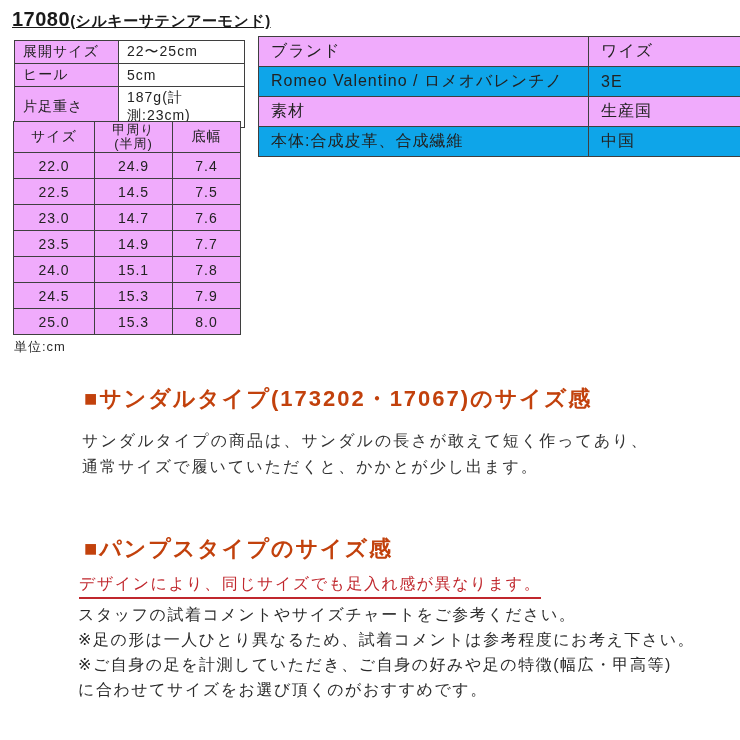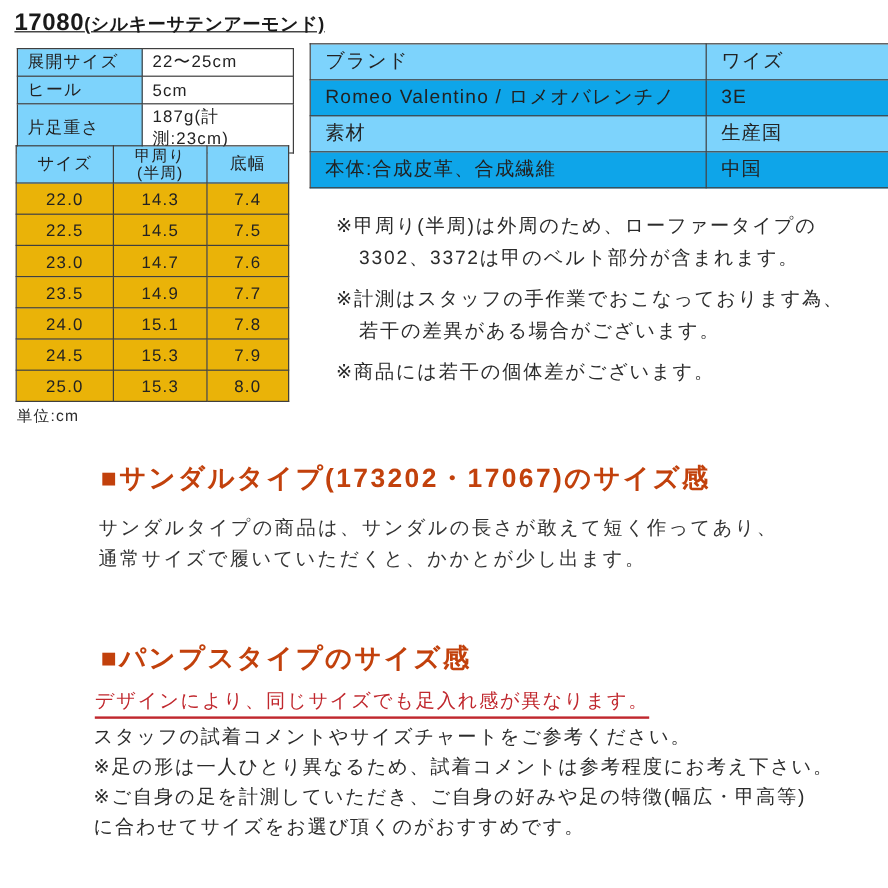--- a/index.html
+++ b/index.html
@@ -11,21 +11,21 @@
   }
 
   
   .title { position:absolute; left:12px; top:8px; font-weight:700; color:#1a1a1a; white-space:nowrap;text-decoration:underline; }
   .title .code { font-size:20px; letter-spacing:0.5px; }
   .title .variant { font-size:15px; letter-spacing:0.5px; }
 
   
   table { border-collapse:collapse; table-layout:fixed; }
   th, td { border:1px solid #3f3f3f; }
-  th { font-weight:400; background:#7dd3fc; }
+  th { font-weight:400; background:#f0abfc; }
 
   
   .spec-table { position:absolute; left:14px; top:40px; width:231px; font-size:14px; letter-spacing:1px; }
   .spec-table col.sc1 { width:104px; }
   .spec-table tr { height:23px; }
   .spec-table th { text-align:left; padding:2px 8px; }
   .spec-table td { text-align:left; padding:2px 8px; background:#fff; }
 
   
   .brand-table { position:absolute; left:258px; top:36px; width:496px; font-size:16px; letter-spacing:1px; }
@@ -36,21 +36,21 @@
 
   
   .size-table { position:absolute; left:13px; top:121px; width:227px; font-size:14px; letter-spacing:1px; text-align:center; }
   .size-table col.zc1 { width:81px; }
   .size-table col.zc2 { width:78px; }
   .size-table col.zc3 { width:68px; }
   .size-table thead tr { height:31px; }
   .size-table tbody tr { height:26px; }
   .size-table th { vertical-align:middle; }
   .size-table th.girth { font-size:13px; line-height:14px; white-space:pre-line; }
-  .size-table td { background:#eab308; }
+  .size-table td { background:#f0abfc; }
 
   .unit { position:absolute; left:14px; top:338px; font-size:13px; letter-spacing:1px; color:#2b2b2b; }
 
   
   .notes { position:absolute; left:280px; top:175px; width:448px; font-size:16px; line-height:27px; letter-spacing:1.5px; color:#2b2b2b; }
   .notes p { margin:0 0 7px; white-space:pre-line; text-indent:-1.2em; padding-left:1.2em; }
 
   
   .heading { position:absolute; font-size:22px; font-weight:700; letter-spacing:2px; color:#c2410c; white-space:nowrap; }
   .heading.sandal { left:84px; top:384px; }
@@ -137,21 +137,21 @@
       <tr>
         <th>サイズ</th>
         <th class="girth">甲周り
 (半周)</th>
         <th>底幅</th>
       </tr>
     </thead>
     <tbody>
       <tr>
         <td>22.0</td>
-        <td>14.3</td>
+        <td>24.9</td>
         <td>7.4</td>
       </tr>
       <tr>
         <td>22.5</td>
         <td>14.5</td>
         <td>7.5</td>
       </tr>
       <tr>
         <td>23.0</td>
         <td>14.7</td>
@@ -175,27 +175,20 @@
       <tr>
         <td>25.0</td>
         <td>15.3</td>
         <td>8.0</td>
       </tr>
     </tbody>
   </table>
 
   <div class="unit">単位:cm</div>
 
-  <div class="notes">
-    <p>※甲周り(半周)は外周のため、ローファータイプの
-3302、3372は甲のベルト部分が含まれます。</p>
-    <p>※計測はスタッフの手作業でおこなっております為、
-若干の差異がある場合がございます。</p>
-    <p>※商品には若干の個体差がございます。</p>
-  </div>
 
   <h2 class="heading sandal">■サンダルタイプ(173202・17067)のサイズ感</h2>
   <p class="sandal-body">サンダルタイプの商品は、サンダルの長さが敢えて短く作ってあり、
 通常サイズで履いていただくと、かかとが少し出ます。</p>
 
   <h2 class="heading pumps">■パンプスタイプのサイズ感</h2>
   <p class="warning">デザインにより、同じサイズでも足入れ感が異なります。</p>
   <p class="pumps-body">スタッフの試着コメントやサイズチャートをご参考ください。
 ※足の形は一人ひとり異なるため、試着コメントは参考程度にお考え下さい。
 ※ご自身の足を計測していただき、ご自身の好みや足の特徴(幅広・甲高等)

